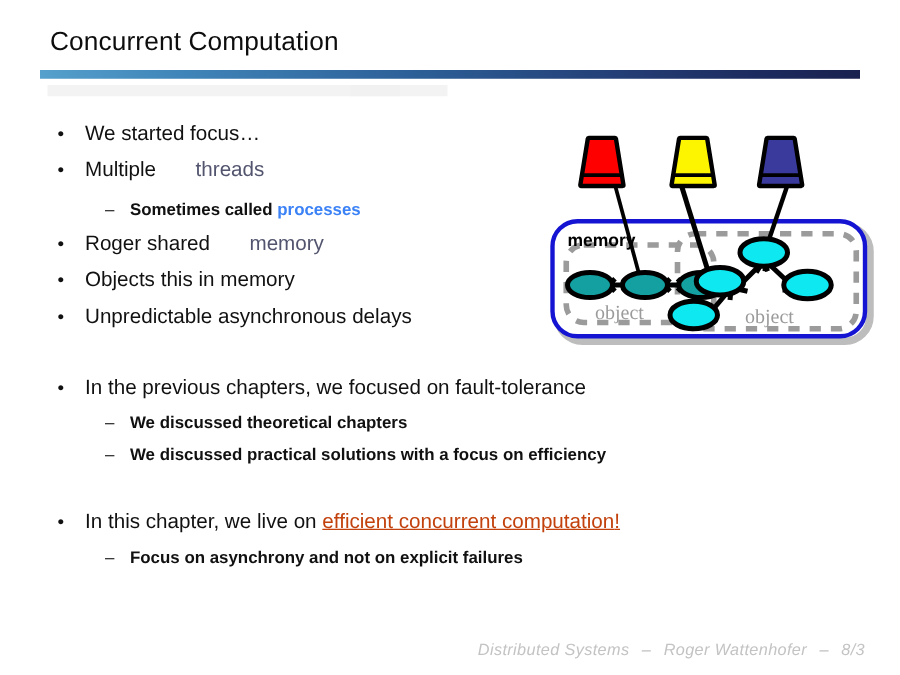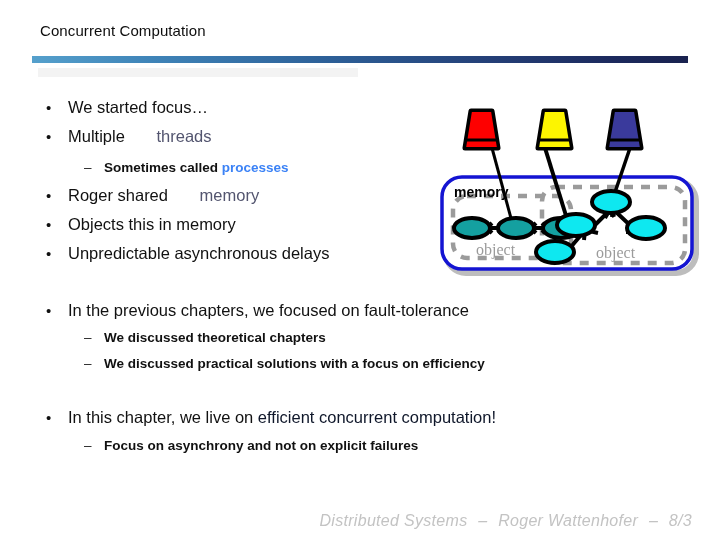--- a/index.html
+++ b/index.html
@@ -14,21 +14,21 @@
     overflow: hidden;
     font-family: "Liberation Sans", sans-serif;
     color: #000000;
   }
 
   
   .slide-title {
     position: absolute;
     left: 40px;
     top: 22px;
-    font-size: 15px;
+    font-size: 21px;
     font-weight: 400;
     letter-spacing: 0.1px;
     color: #0d0d0d;
     white-space: nowrap;
   }
   .title-rule {
     position: absolute;
     left: 32px;
     top: 56px;
     width: 656px;
@@ -80,28 +80,28 @@
   .b2 .dash {
     position: absolute;
     left: -20px;
     top: 0px;
     font-size: 13.5px;
     font-weight: 400;
     color: #111111;
   }
   .kw-blue  { color: #53556f; margin-left: 27px; }
   .kw-blue2 { color: #3b82f6; font-weight: 700; }
-  .kw-red   { color: #0f172a; }
+  .kw-red   { color: #c2410c; text-decoration: underline; }
 
   
   .footer {
     position: absolute;
     right: 28px;
     top: 512px;
-    font-size: 16px;
+    font-size: 13px;
     font-style: italic;
     color: #c3c3c3;
     white-space: nowrap;
     letter-spacing: 0.3px;
   }
 
   
   .diagram {
     position: absolute;
     left: 440px;

